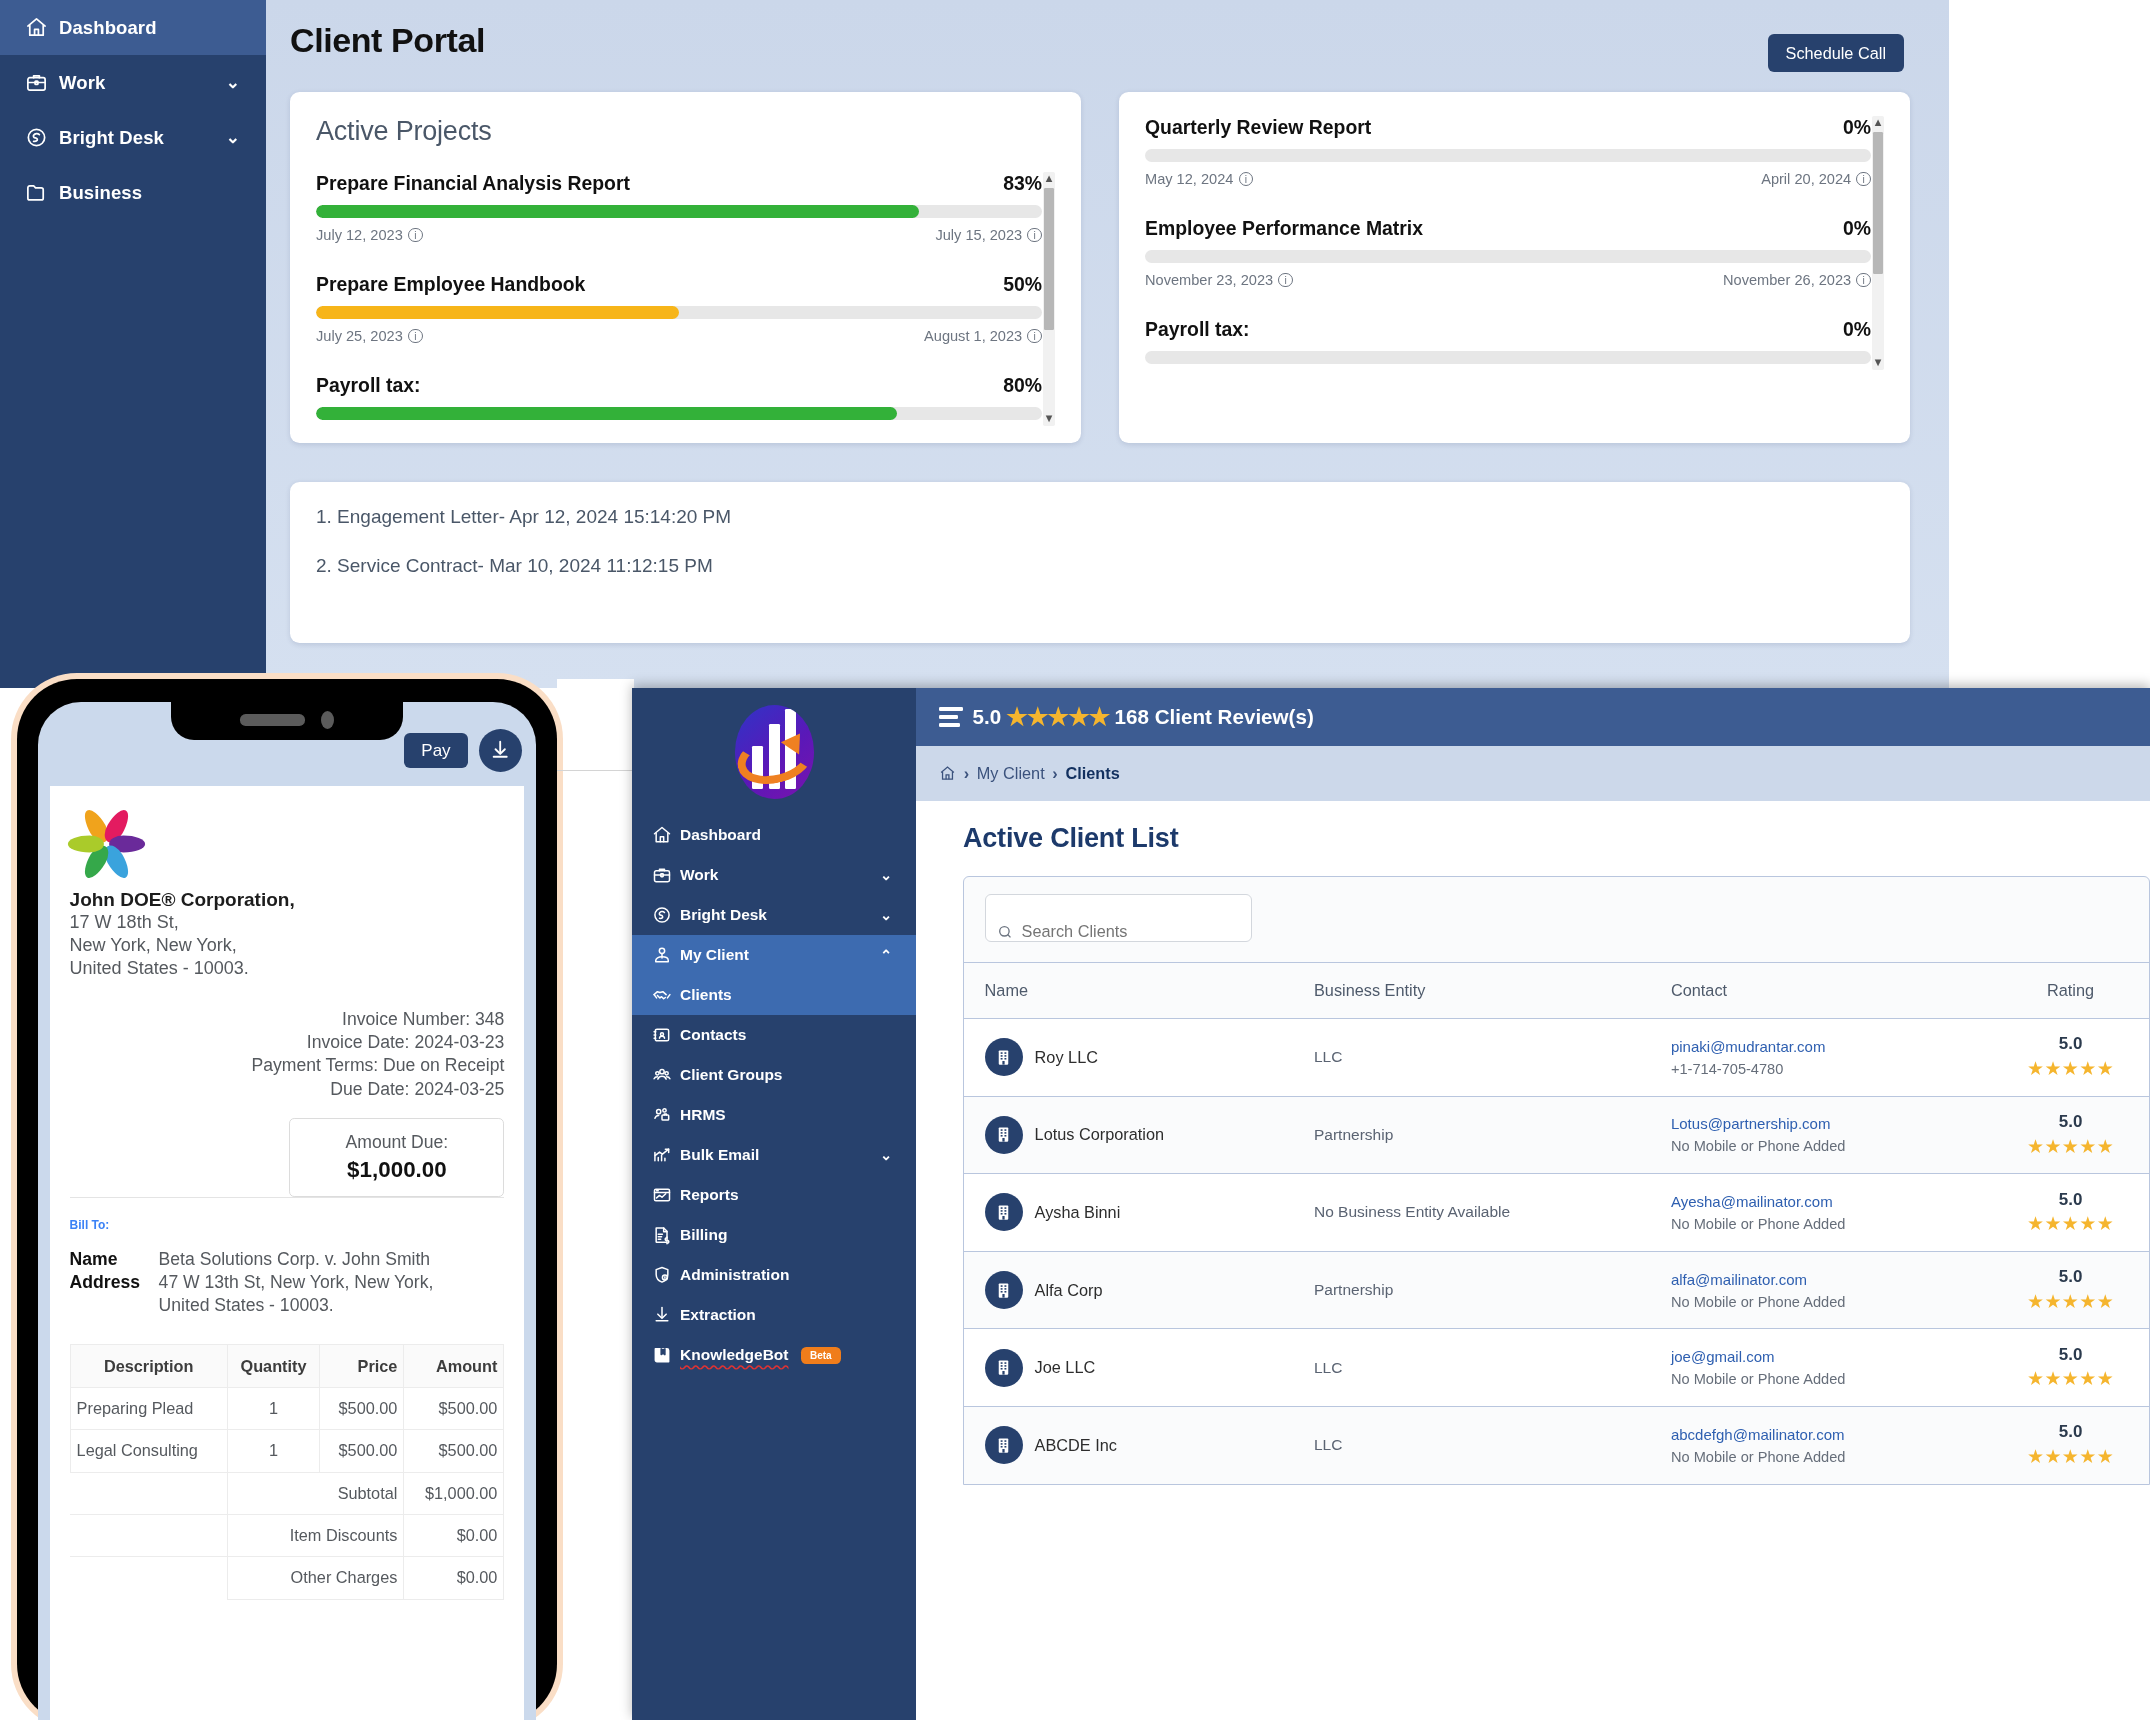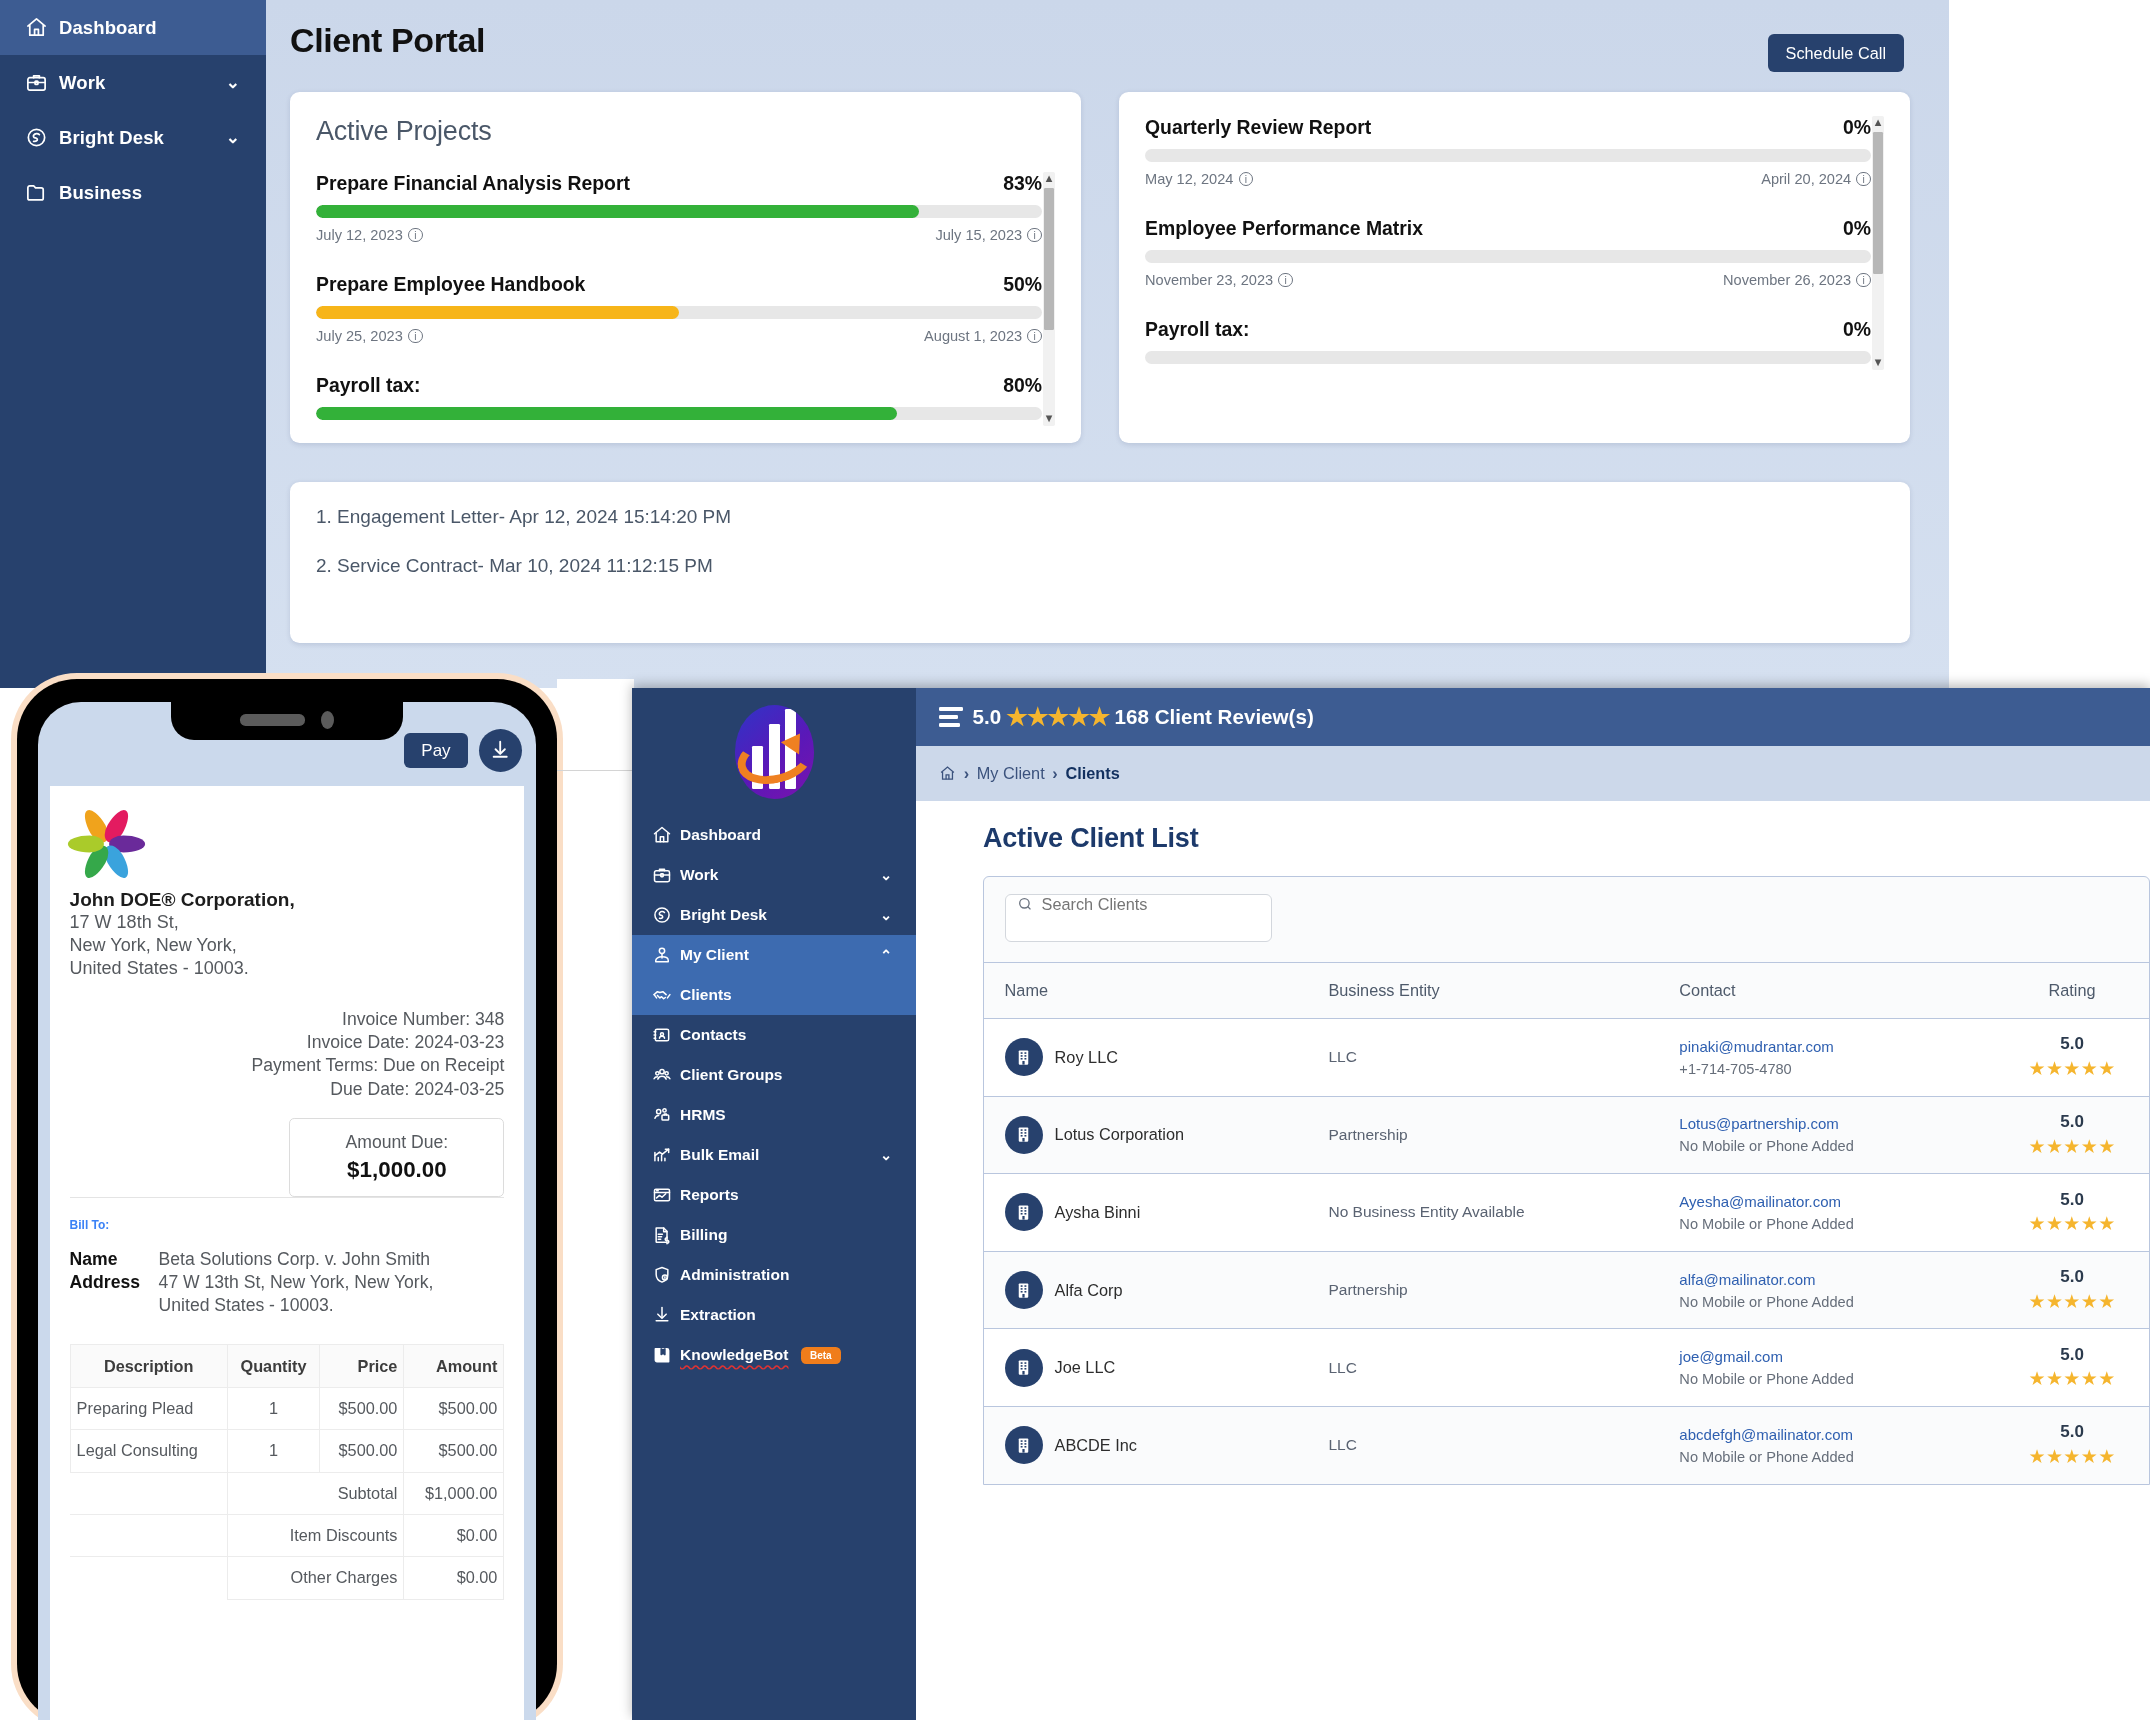--- a/index.html
+++ b/index.html
@@ -112,26 +112,26 @@
   .burger { width:24px; margin-right:9.5px; }
   .burger i { display:block; height:3.9px; background:#fff; border-radius:1.3px; margin:3.9px 0; }
   .burger i:nth-child(2){ width:19px } .burger i:nth-child(3){ width:20.6px }
   .rating-txt { font-size:20.6px; font-weight:700; display:flex; align-items:center; gap:5.2px; }
   .stars { color:#f5b52e; font-size:24px; letter-spacing:-0.9px; }
   .crumbs { height:55px; background:#ccd8ea; display:flex; align-items:center; padding-left:23px;
             font-size:16.3px; color:#3b527d; gap:7.7px; }
   .crumbs .sep { color:#3b527d; font-weight:700; }
   .crumbs .cur { color:#12305f; font-weight:700; }
   .crumbs .lnk { color:#3b527d; }
-  .app-content { position:absolute; left:0; top:114px; right:0; bottom:0; background:#fff; padding:20.6px 0 0 47px;margin-left:20px; }
+  .app-content { position:absolute; left:0; top:114px; right:0; bottom:0; background:#fff; padding:20.6px 0 0 47px; }
   .acl-title { font-size:27px; font-weight:700; color:#1d3a6b; letter-spacing:-0.2px; }
   .panel { margin-top:22.4px; border:0.7px solid #b9c6de; border-radius:6px 6px 0 0; background:#fafbfc; }
   .panel-top { padding:17px 0 20px 20.6px; }
   .search { width:267px; height:48px; border:0.7px solid #d3d7dd; border-radius:6px; background:#fff;
-            display:flex; align-items:flex-start; padding:0 11.2px; gap:8.6px; }
+            display:flex; align-items:flex-end; padding:0 11.2px; gap:8.6px; }
   .search .sin { border:none; outline:none; font-size:16.3px; color:#8a8f96; width:100%;
                  font-family:"Liberation Sans",sans-serif; background:transparent; }
   table.clients { width:100%; border-collapse:collapse; background:#fff; }
   table.clients th { text-align:left; font-size:16.3px; font-weight:400; color:#4e5a6b;
                      padding:18px 0 18px 20.6px; background:#fafbfc; border-top:0.7px solid #b9c6de; }
   table.clients td { padding:15.5px 0 15.5px 20.6px; border-top:1px solid #b9c6de; font-size:15.5px; color:#5a6372; vertical-align:middle;}
   table.clients tr.alt td { background:#fafbfc; }
   .cname { display:flex; align-items:center; gap:12px; font-size:16.3px; color:#2d2d2d; }
   .avatar { width:38px; height:38px; border-radius:50%; background:#27416d; flex:none;
             display:flex; align-items:center; justify-content:center; }

